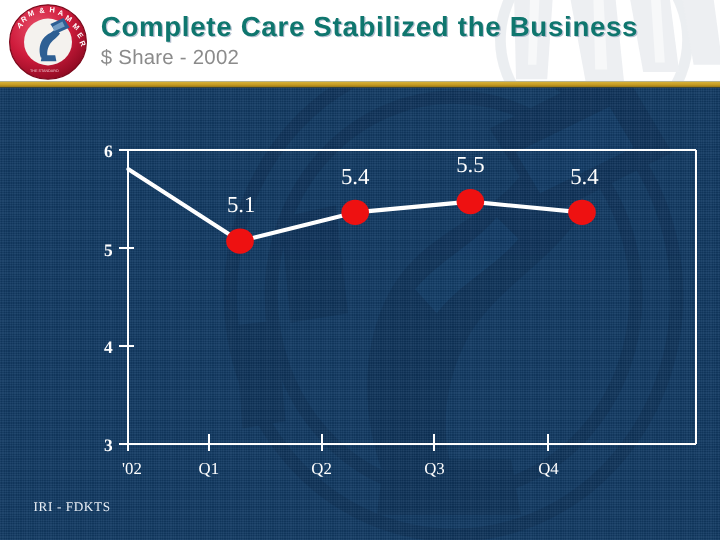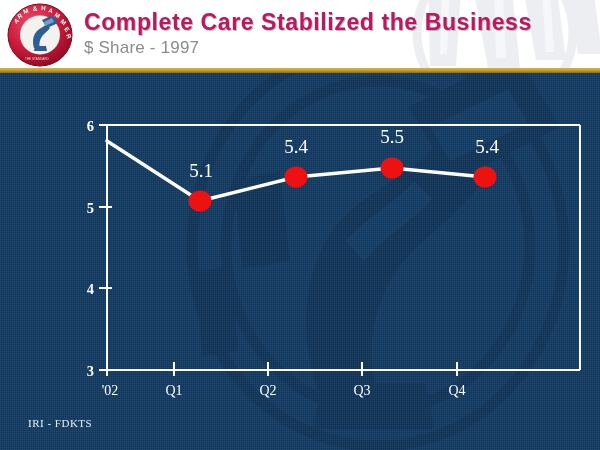--- a/index.html
+++ b/index.html
@@ -66,21 +66,21 @@
 
   #title-block {
     position: absolute;
     left: 84px;
     top: 8px;
     width: 510px;
   }
   #slide-title {
     font-size: 23px;
     font-weight: bold;
-    color: #be185d;
+    color: #0f766e;
     letter-spacing: 0.6px;
     white-space: nowrap;
     line-height: 28px;
     text-shadow: 1px 1px 0 rgba(120,140,170,0.55);
   }
   #slide-subtitle {
     font-size: 17px;
     color: #8b8b8b;
     line-height: 22px;
     margin-top: 1px;
@@ -191,21 +191,21 @@
         <text x="58" y="27" transform="rotate(54 58 27)">E</text>
         <text x="60" y="33" transform="rotate(66 60 33)">R</text>
       </g>
       <g fill="#f0c9d2" font-family="Liberation Sans, sans-serif" font-size="3.1">
         <text x="19" y="58">THE STANDARD</text>
       </g>
     </svg>
 
     <div id="title-block">
       <div id="slide-title">Complete Care Stabilized the Business</div>
-      <div id="slide-subtitle">$ Share - 1997</div>
+      <div id="slide-subtitle">$ Share - 2002</div>
     </div>
   </div>
 
   <div id="header-gold-rule"></div>
   <div id="header-shadow"></div>
 
   <div id="body-area">
 
     <svg id="body-watermark" viewBox="0 0 420 430">
       <g stroke="#0d2c4e" stroke-width="11" fill="none">

